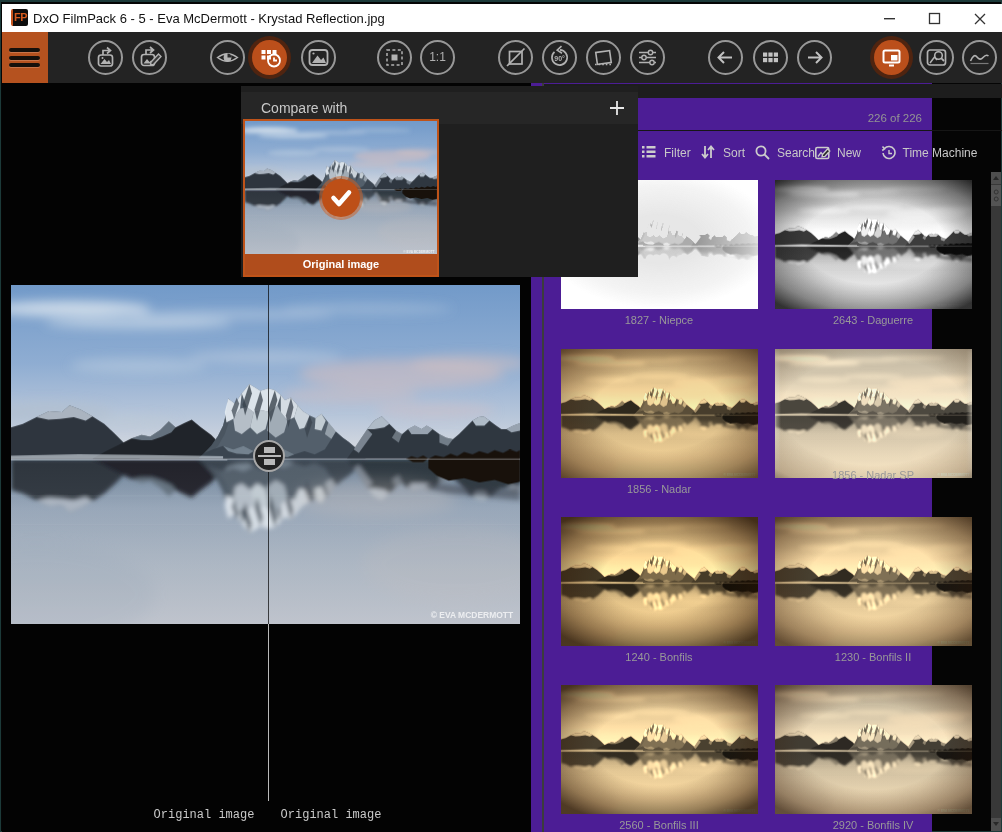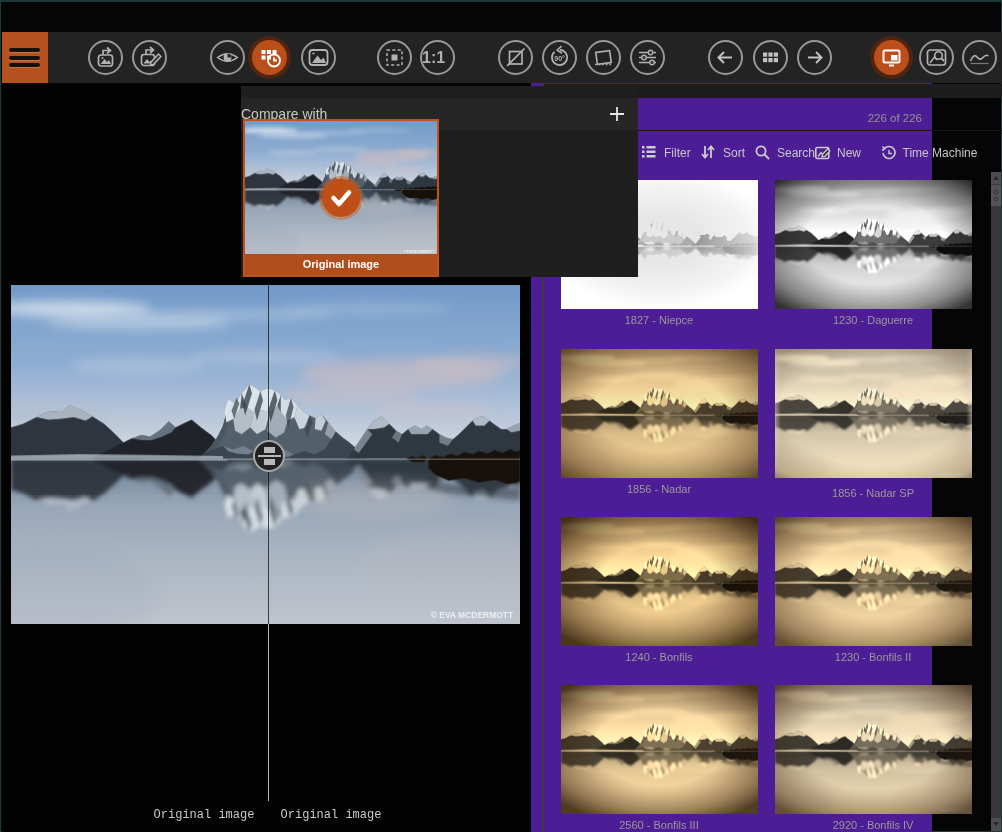--- a/index.html
+++ b/index.html
@@ -9,21 +9,21 @@
 #fplogo{position:absolute;left:9px;top:5px;width:17px;height:17px;background:#0d0d0d;border-left:2px solid #c8551e;border-radius:2px;color:#d4591d;font-weight:bold;font-size:11px;line-height:17px;text-align:center;letter-spacing:-0.5px}
 #ttext{position:absolute;left:31px;top:0;height:28px;line-height:29px;font-size:13px;color:#111}
 .wbtn{position:absolute;top:0;width:45px;height:28px;color:#222;text-align:center}
 
 #toolbar{position:absolute;left:1px;top:30px;width:1000px;height:51px;background:#232323}
 #burger{position:absolute;left:0px;top:0px;width:46px;height:51px;background:#b5521f}
 #burger div{position:absolute;left:7px;width:31px;height:4px;background:#16100b;border-radius:2px;box-shadow:0 1px 0 rgba(255,220,200,0.25)}
 .tbtn{position:absolute;top:8px;width:35px;height:35px;border-radius:50%;border:2px solid #989898;background:transparent}
 .tbtn svg{position:absolute;left:0;top:0}
 .tbtn.act{border-color:transparent;background:#bb4f1b;box-shadow:0 0 0 4px #4f2410}
-.oneone{color:#b0b0b0;font-size:16px;font-weight:bold;text-align:left;line-height:31px}
+.oneone{color:#b0b0b0;font-size:12px;font-weight:normal;text-align:center;line-height:31px}
 
 #lpane{position:absolute;left:1px;top:81px;width:529px;height:750px;background:#030303}
 #mainimg{position:absolute;left:9px;top:202px;width:509px;height:339px}
 #sline1{position:absolute;left:265.5px;top:202px;width:1.5px;height:339px;background:rgba(8,8,8,0.72)}
 #sline2{position:absolute;left:266px;top:541px;width:1px;height:177px;background:#b9b9b9}
 #shandle{position:absolute;left:250.5px;top:357px;width:32px;height:32px;border-radius:50%;background:#222222;border:2px solid #a8a8a8}
 #shandle .b1{position:absolute;left:9px;top:5px;width:11px;height:6px;background:#b9b9b9}
 #shandle .b2{position:absolute;left:3px;top:13px;width:23px;height:2px;background:#b9b9b9}
 #shandle .b3{position:absolute;left:9px;top:17px;width:11px;height:6px;background:#b9b9b9}
 .blabel{position:absolute;top:725px;font-family:"Liberation Mono",monospace;font-size:12px;color:#c9c9c9;transform:translateX(-50%)}
@@ -58,21 +58,21 @@
 .v-bonfils4{background:radial-gradient(ellipse 72% 64% at 50% 48%, rgba(0,0,0,0) 52%, rgba(55,28,8,0.45) 85%, rgba(40,20,5,0.7) 100%)}
 
 #sbar{position:absolute;left:459.5px;top:88.5px;width:10.5px;height:747px}
 #sbtrack{position:absolute;left:0;top:0;width:10.5px;height:647px;background:#383838}
 #sbup{position:absolute;left:0;top:0;width:10.5px;height:12.5px;background:#4e4e4e}
 #sbthumb{position:absolute;left:0;top:13.5px;width:10.5px;height:21px;background:#545454}
 #sbdown{position:absolute;left:0;top:646.5px;width:10.5px;height:12.5px;background:#4e4e4e}
 .tri{width:0;height:0;position:absolute;left:2.2px}
 
 #drop{position:absolute;left:240px;top:84px;width:397px;height:191px;background:#1f1f1f}
-#dhead{position:absolute;left:0;top:12px;width:397px;height:32px;background:#262626;color:#c8c8c8;font-size:14px;line-height:33px;padding-left:0}
+#dhead{position:absolute;left:0;top:6px;width:397px;height:32px;background:#262626;color:#c8c8c8;font-size:14px;line-height:33px;padding-left:20px}
 #dplus{position:absolute;right:14px;top:9px;width:14px;height:14px}
 .dtile{position:absolute;top:33px}
 #dt1{left:2px;width:196px;height:158px;border:2px solid #bf5319;background:#b04d1c}
 #dt2{left:201px;width:194px;height:158px}
 .dimg{position:absolute;left:0;top:0;overflow:hidden}
 #dt1 .dimg{width:192px;height:134px}
 #dt2 .dimg{width:194px;height:134px}
 .dimg svg{position:absolute;left:0;top:0}
 .dlab{position:absolute;left:0;bottom:0;width:100%;height:21px;text-align:center;font-size:11px;line-height:20px}
 #dt1 .dlab{color:#fff;font-weight:bold;background:#b04d1c}
@@ -179,20 +179,33 @@
         <path d="M0,201.5 L80,199.5 L160,200.5 L250,202 L250,205 L0,205 Z" fill="#dde6ee" opacity="0.6"></path>
         <path d="M492,205 L500,201 L510,203 L518,199 L526,202 L534,197 L544,200 L552,196 L562,199 L570,195 L580,198 L588,194 L596,197 L600,195 L600,232 L586,235 L570,230 L552,233 L534,228 L516,231 L502,225 L492,216 Z" fill="#18110b"></path>
         <path d="M466,205 L472,202 L479,204 L486,201 L492,205 L486,209 L474,209 Z" fill="#1c150e"></path>
         <path d="M490,232 L520,236 L556,238 L584,240 L600,238 L600,254 L560,250 L516,246 L490,240 Z" fill="#3a3f48" opacity="0.55" filter="url(#frk)"></path>
         <rect x="0" y="204.8" width="600" height="1.2" fill="#e8edf2" opacity="0.45"></rect>
         <text x="592" y="393" text-anchor="end" font-size="10" font-weight="bold" fill="#ffffff" opacity="0.72" font-family="Liberation Sans,sans-serif">© EVA MCDERMOTT</text>
       </g>
     </defs>
   </svg>
 
+  <div id="title">
+    <div id="fplogo">FP</div>
+    <div id="ttext">DxO FilmPack 6 - 5 - Eva McDermott - Krystad Reflection.jpg</div>
+    <svg class="wbtn" style="left:865px" width="45" height="28">
+        <rect x="17" y="14" width="11" height="1.4" fill="#333"></rect>
+      </svg>
+    <svg class="wbtn" style="left:910px" width="45" height="28">
+        <rect x="17.5" y="9.5" width="10" height="10" fill="none" stroke="#333" stroke-width="1.3"></rect>
+      </svg>
+    <svg class="wbtn" style="left:955px" width="45" height="28">
+        <path d="M18,10 L28,20 M28,10 L18,20" stroke="#333" stroke-width="1.3"></path>
+      </svg>
+  </div>
 
   <div id="toolbar">
     <div id="burger">
         <div style="top:16px"></div>
         <div style="top:23.5px"></div>
         <div style="top:31px"></div>
       </div>
     
     <span id="tbhost"><div class="tbtn" style="left:86px">
           <svg width="31" height="31">
@@ -350,35 +363,35 @@
             </svg>
           </div>
           <div class="vig v-niepce"></div>
         </div><div class="tlabel" style="left:29.5px;top:231.4px">1827 - Niepce</div><div class="thumb" style="left:243.5px;top:97.4px">
           <div class="f-daguerre" style="position:absolute;left:0;top:0;width:197px;height:129px">
             <svg width="197" height="129" viewBox="0 0 600 400" preserveAspectRatio="none">
               <use href="#scene"></use>
             </svg>
           </div>
           <div class="vig v-daguerre"></div>
-        </div><div class="tlabel" style="left:243.5px;top:231.4px">1230 - Daguerre</div><div class="thumb" style="left:29.5px;top:265.7px">
+        </div><div class="tlabel" style="left:243.5px;top:231.4px">2643 - Daguerre</div><div class="thumb" style="left:29.5px;top:265.7px">
           <div class="f-nadar" style="position:absolute;left:0;top:0;width:197px;height:129px">
             <svg width="197" height="129" viewBox="0 0 600 400" preserveAspectRatio="none">
               <use href="#scene"></use>
             </svg>
           </div>
           <div class="vig v-nadar"></div>
         </div><div class="tlabel" style="left:29.5px;top:399.7px">1856 - Nadar</div><div class="thumb" style="left:243.5px;top:265.7px">
           <div class="f-nadarsp" style="position:absolute;left:0;top:0;width:197px;height:129px">
             <svg width="197" height="129" viewBox="0 0 600 400" preserveAspectRatio="none">
               <use href="#scene"></use>
             </svg>
           </div>
           <div class="vig v-nadarsp"></div>
-        </div><div class="tlabel" style="left:243.5px;top:404px">1856 - Nadar SP</div><div class="thumb" style="left:29.5px;top:434px">
+        </div><div class="tlabel" style="left:243.5px;top:386px">1856 - Nadar SP</div><div class="thumb" style="left:29.5px;top:434px">
           <div class="f-bonfils1" style="position:absolute;left:0;top:0;width:197px;height:129px">
             <svg width="197" height="129" viewBox="0 0 600 400" preserveAspectRatio="none">
               <use href="#scene"></use>
             </svg>
           </div>
           <div class="vig v-bonfils1"></div>
         </div><div class="tlabel" style="left:29.5px;top:568px">1240 - Bonfils</div><div class="thumb" style="left:243.5px;top:434px">
           <div class="f-bonfils2" style="position:absolute;left:0;top:0;width:197px;height:129px">
             <svg width="197" height="129" viewBox="0 0 600 400" preserveAspectRatio="none">
               <use href="#scene"></use>

